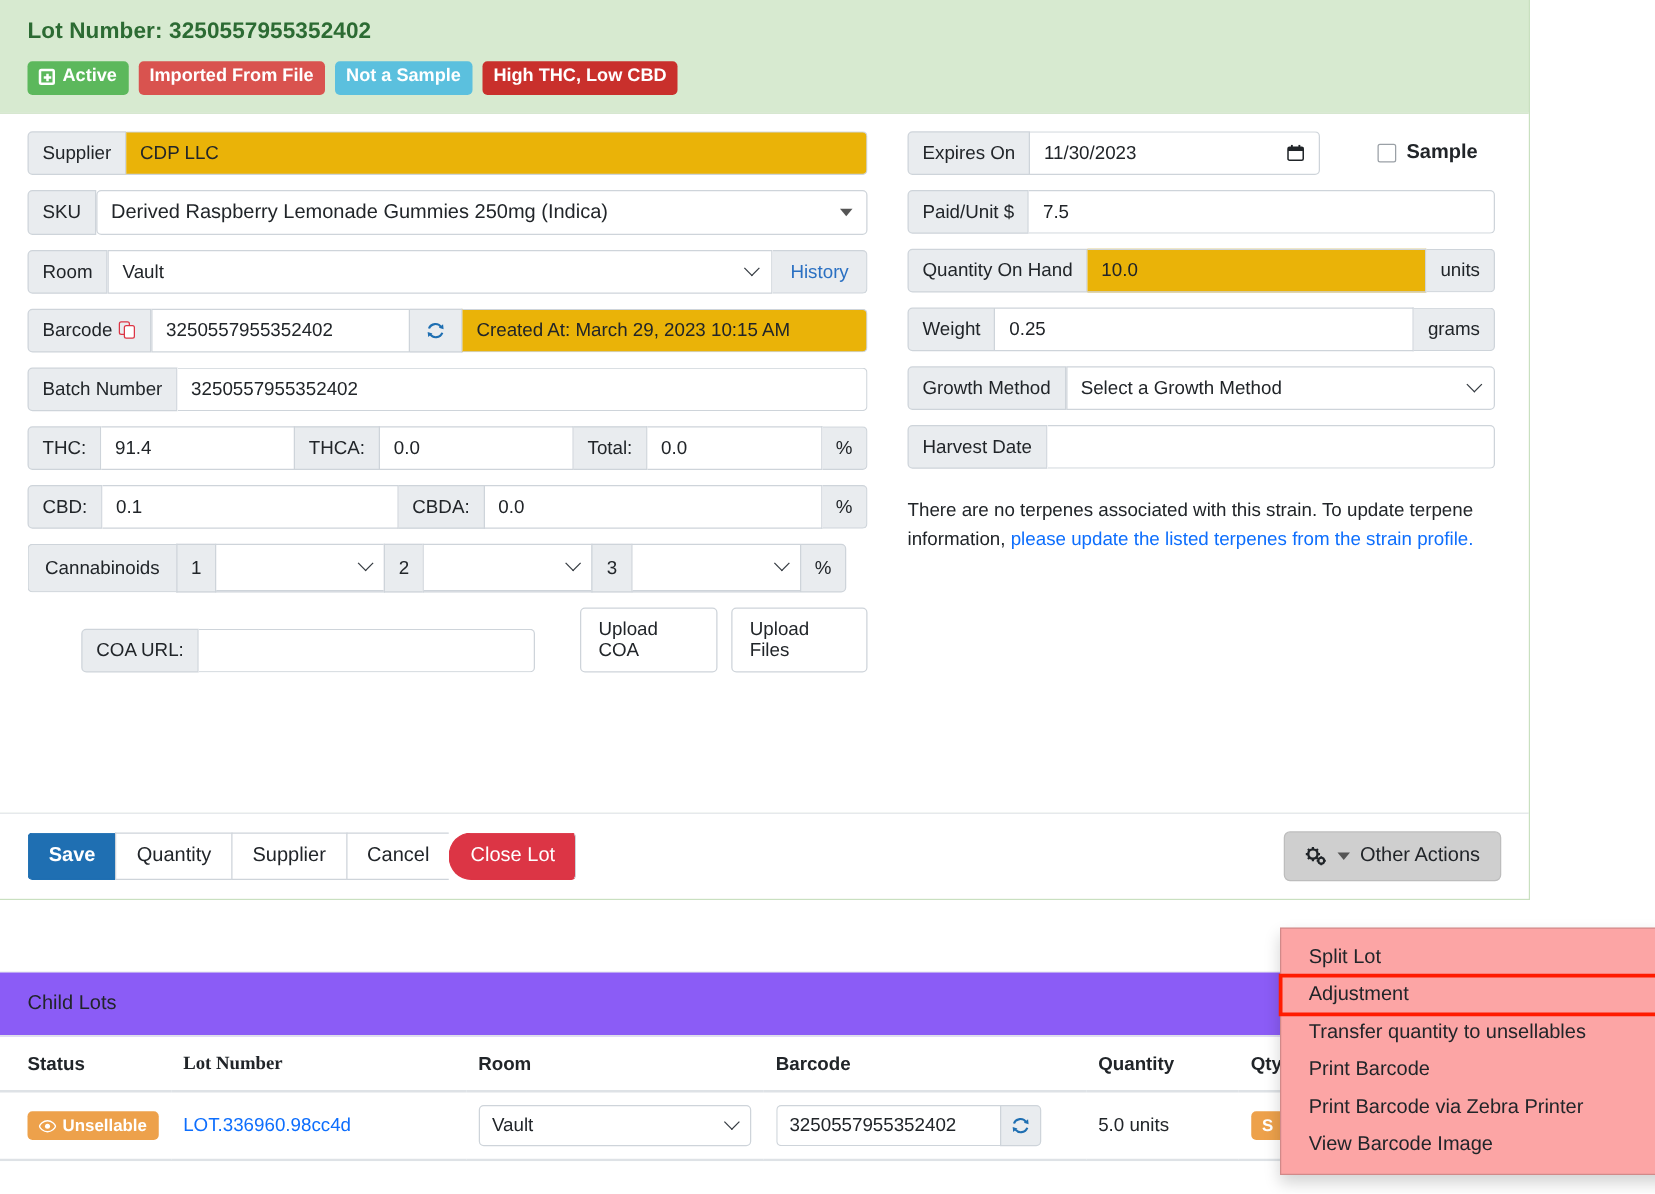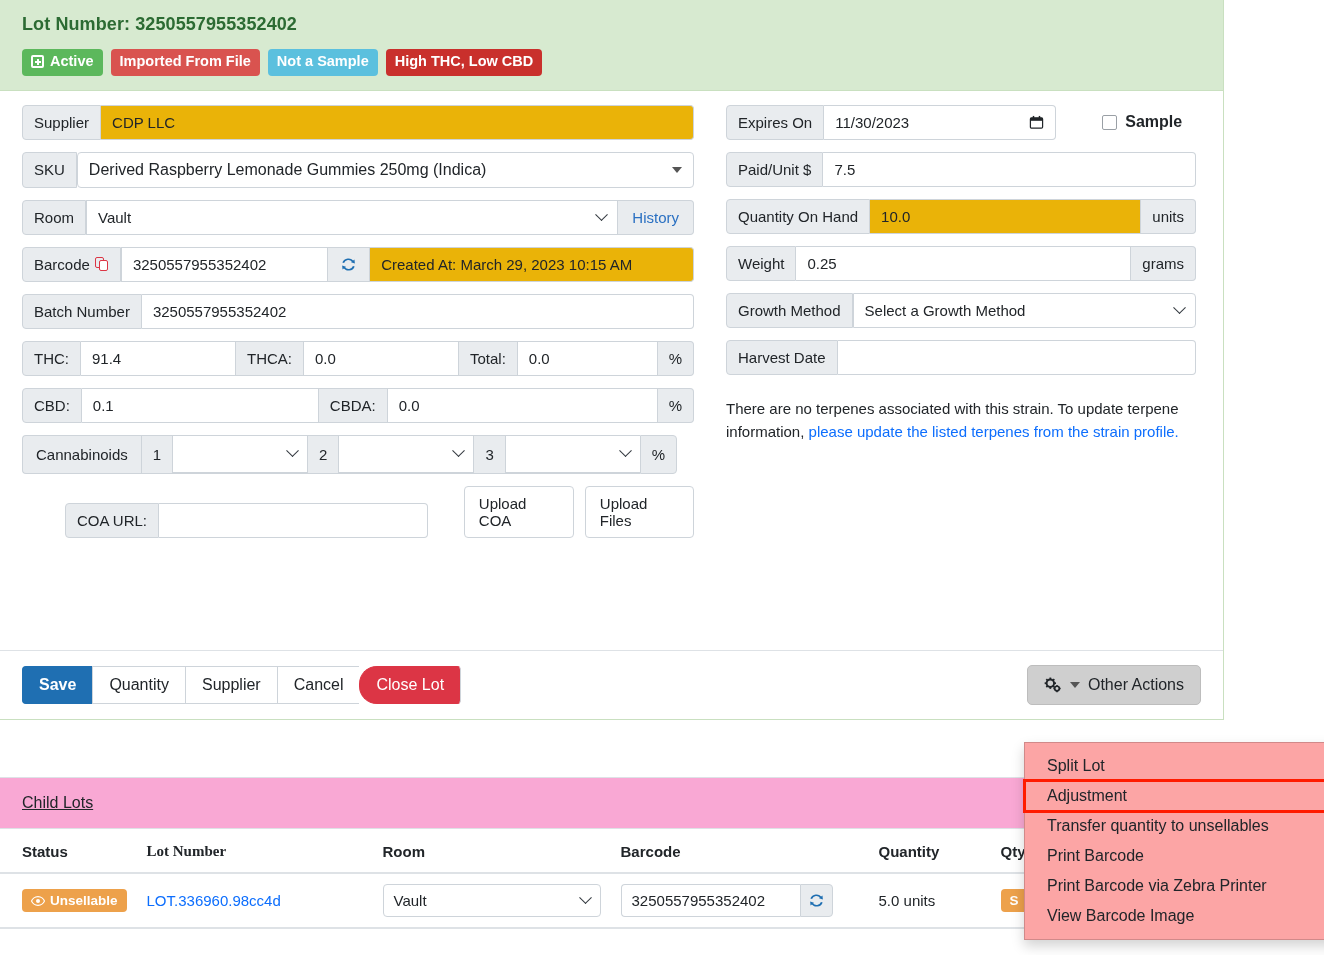--- a/index.html
+++ b/index.html
@@ -189,22 +189,22 @@
     position: relative; z-index: 2;
   }
 
   
   .child-panel {
     position:absolute; left: 0; top: 777px; width: 1316px;
     background:#fff; border:1px solid #dee2e6; border-left:none;
     border-top-right-radius: 5px;
   }
   .child-head {
-    background:#f9a8d4; border-bottom:1px solid #dee2e6;
-    padding: 16px 22px; font-size: 16px; color:#212529;text-decoration:underline;
+    background:#8b5cf6; border-bottom:1px solid #dee2e6;
+    padding: 16px 22px; font-size: 16px; color:#212529;
   }
   table.tbl { width: 100%; border-collapse: collapse; }
   table.tbl th {
     text-align:left; font-size: 15px; font-weight: bold; color:#212529;
     padding: 14px 10px 12px 10px; border-bottom: 2px solid #dee2e6;
   }
   table.tbl td {
     padding: 10px 10px; font-size: 15px; vertical-align: middle;
     border-bottom: 1px solid #dee2e6;
   }

